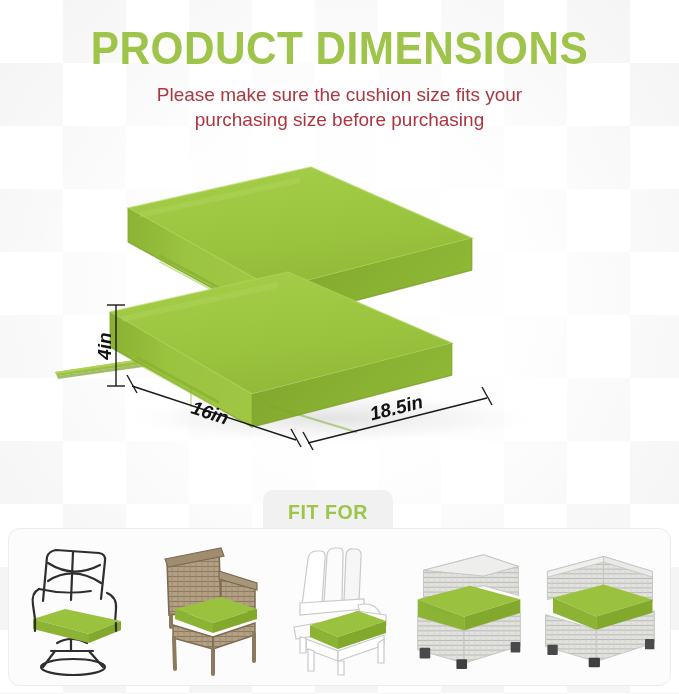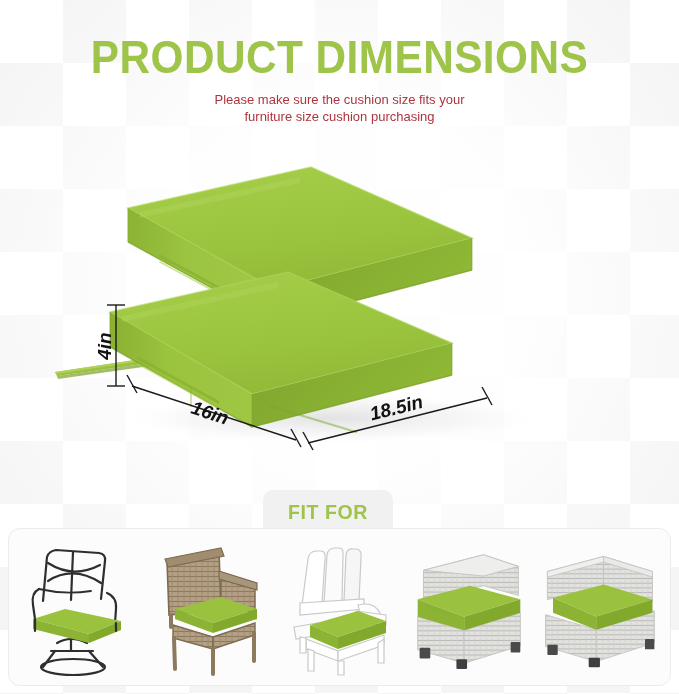--- a/index.html
+++ b/index.html
@@ -18,32 +18,32 @@
     background-size:126px 126px;
     background-position:0 0,63px 63px;
     opacity:.85;
   }
   #bg-fade{
     position:absolute;inset:0;
     background:radial-gradient(ellipse 62% 58% at 50% 42%,rgba(255,255,255,.97) 0%,rgba(255,255,255,.92) 45%,rgba(255,255,255,.45) 78%,rgba(255,255,255,.15) 100%);
   }
 
   
-  #header{position:absolute;top:16px;left:0;width:679px;text-align:center;}
+  #header{position:absolute;top:7px;left:0;width:679px;text-align:center;}
   #title{
     margin:0;padding-top:18px;
     font-size:46px;line-height:1.02;font-weight:700;
     letter-spacing:.5px;
     color:#9ec44a;
     transform:scaleX(.92);transform-origin:50% 50%;
     white-space:nowrap;
   }
   #subtitle{
     margin:10px auto 0;width:470px;
-    font-size:13px;line-height:1.32;font-weight:400;
+    font-size:19px;line-height:1.32;font-weight:400;
     color:#ac3540;
   }
   #subtitle span{display:block;}
 
   
   #scene{position:absolute;left:0;top:150px;width:679px;height:330px;}
   #scene svg{display:block;}
 
   
   #fitfor-section{position:absolute;left:0;top:490px;width:655px;height:204px;}
@@ -70,21 +70,21 @@
 </head>
 <body>
 
 <div id="bg-pattern"></div>
 <div id="bg-fade"></div>
 
 <div id="header">
   <h1 id="title">PRODUCT DIMENSIONS</h1>
   <p id="subtitle">
     <span>Please make sure the cushion size fits your</span>
-    <span>furniture size cushion purchasing</span>
+    <span>purchasing size before purchasing</span>
   </p>
 </div>
 
 <div id="scene">
 <svg width="679" height="330" viewBox="0 0 679 330" xmlns="http://www.w3.org/2000/svg">
   <defs>
     <linearGradient id="topFace" x1="0" y1="0" x2="0.35" y2="1">
       <stop offset="0%" stop-color="#a6ce4a"></stop>
       <stop offset="55%" stop-color="#9dc640"></stop>
       <stop offset="100%" stop-color="#93bb38"></stop>

